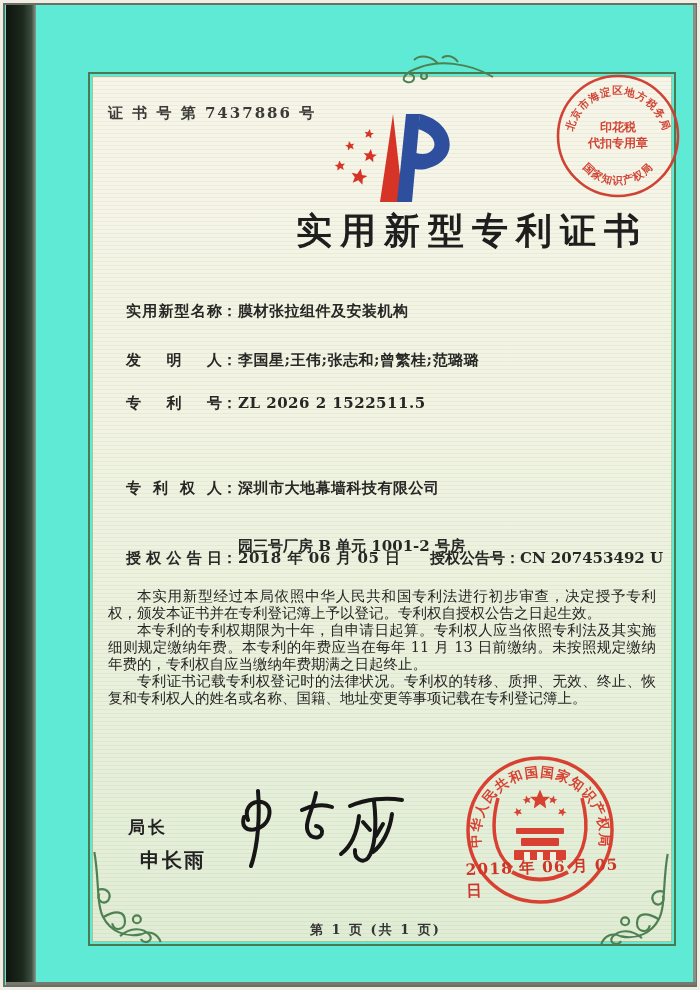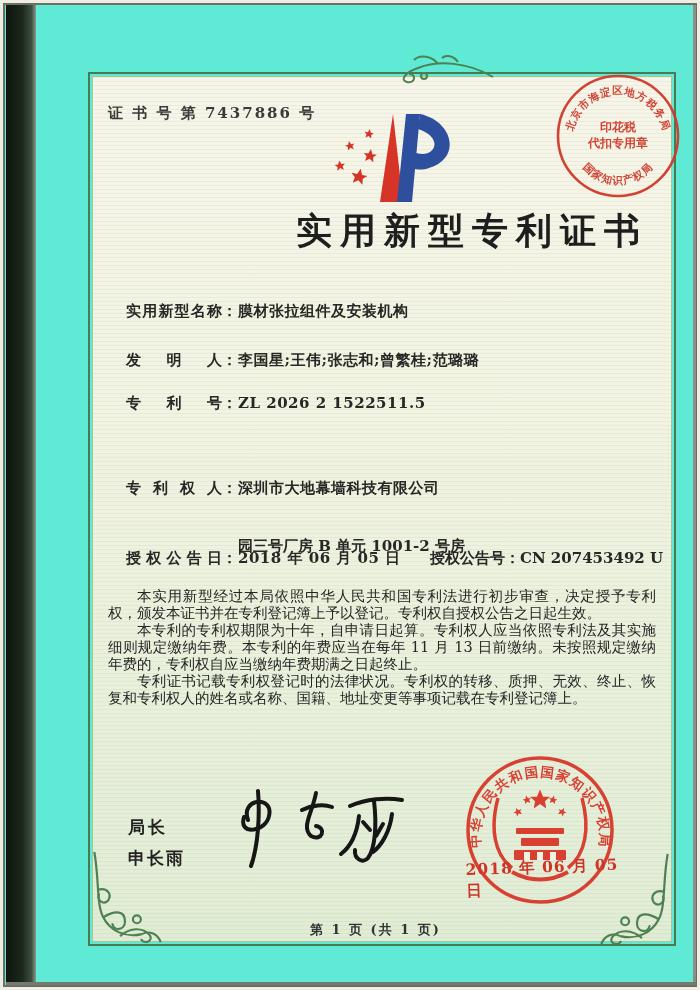--- a/index.html
+++ b/index.html
@@ -31,21 +31,21 @@
   .fcolon{ display:inline-block; width:16px; vertical-align:top; }
   .fvalue{ display:inline-block; vertical-align:top; letter-spacing:0.5px; }
   .addr-line2{ position:absolute; left:238px; top:537px; font-size:15px; font-weight:700; color:#272725;text-align:center; }
   .pair2{ position:absolute; left:304px; top:0; white-space:nowrap; }
 
   .body-text{ left:108px; top:588px; width:548px; font-size:14.5px; line-height:17px;
               text-align:justify; color:#252523; font-weight:500; }
   .body-text p{ text-indent:2em; margin:0; }
 
   .sig-title{ left:128px; top:816px; font-size:17px; font-weight:700; color:#222; letter-spacing:3px; }
-  .sig-name{ left:128px; top:847px; font-size:17px; font-weight:700; color:#222; letter-spacing:2px; }
+  .sig-name{ left:140px; top:847px; font-size:20px; font-weight:700; color:#222; letter-spacing:2px; }
 
   .seal{ opacity:0.95; }
   .seal-date{ left:466px; top:857px; width:170px; font-size:15.5px; font-weight:700;
               color:#ce3526; letter-spacing:1px; transform:rotate(-2deg); }
   .footer{ left:88px; top:921px; width:560px; text-align:center; font-size:13px;
            letter-spacing:2px; color:#333; font-weight:600;padding-left:15px; }
   svg{ display:block; }
 </style>
 </head>
 <body>

